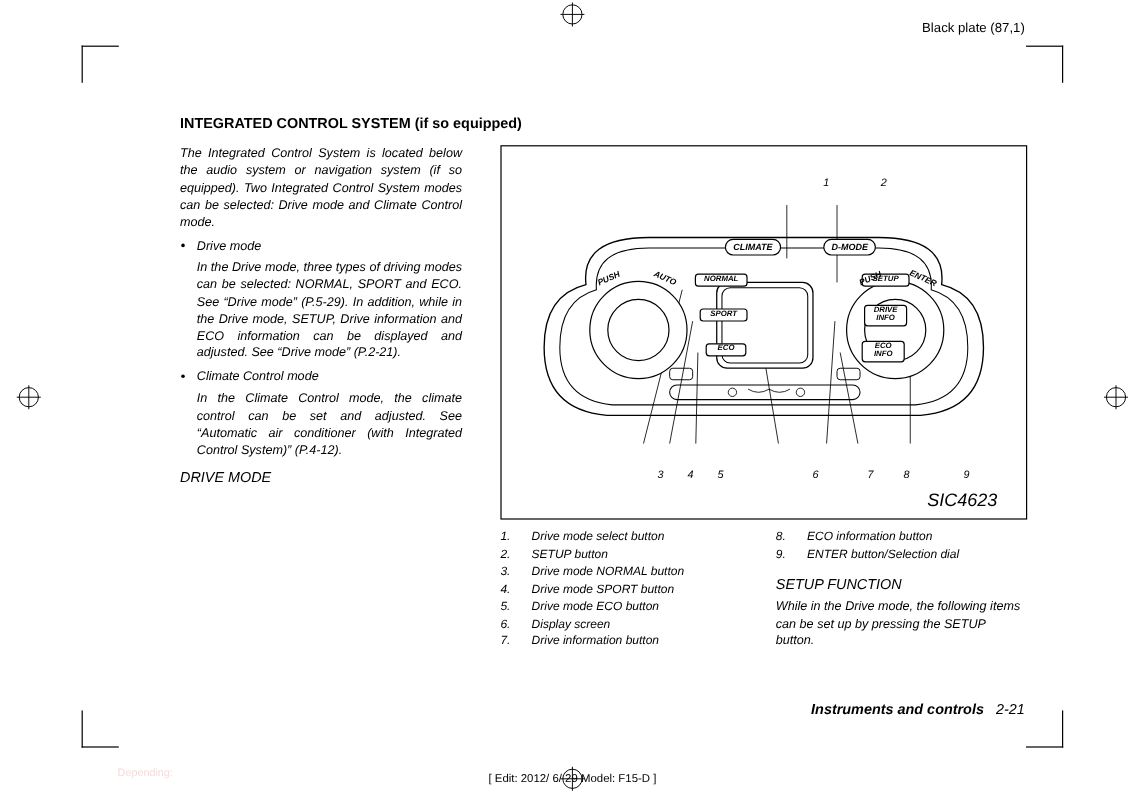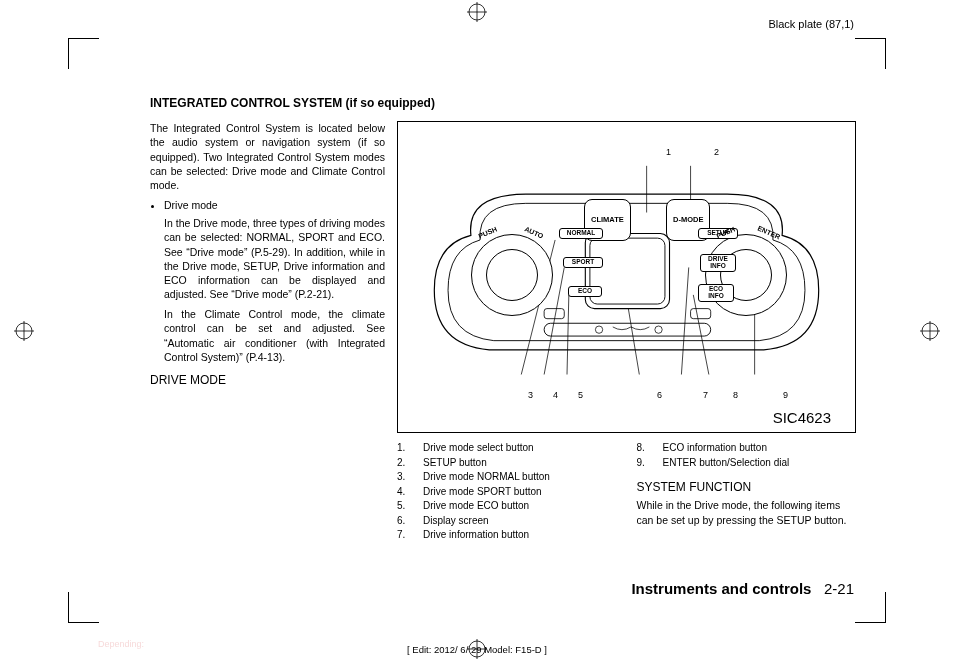--- a/index.html
+++ b/index.html
@@ -52,21 +52,22 @@
     line-height: 1.35;
     margin-left: 32px;
   }
   .heading {
     font-weight: bold;
     font-size: 12px;
     margin-bottom: 10px;
   }
   .columns {
     display: flex;
-    gap: 12px;
+    gap: 32px;
+    font-style: italic;
   }
   .col-left {
     width: 235px;
     text-align: justify;
   }
   .col-right {
     flex: 1;
   }
   .para { margin-bottom: 6px; }
   ul.bullets { margin: 4px 0 4px 0; padding-left: 14px; }
@@ -90,21 +91,22 @@
     gap: 22px;
     margin-top: 4px;
   }
   .below-left, .below-right { flex: 1; font-size: 10px; }
   .num-item { display: flex; gap: 14px; margin-bottom: 1px; }
   .num-item .n { width: 12px; }
   .footer-line {
     position: absolute;
     right: 0;
     bottom: 12px;
-    font-size: 15px;
+    font-size: 12px;
+    font-style: italic;
   }
   .footer-line b { font-weight: bold; }
   .edit-line {
     position: absolute;
     bottom: 6px;
     left: 50%;
     transform: translateX(-50%);
     font-size: 9.5px;
     color: #000;
   }
@@ -122,21 +124,21 @@
   }
   .dash-label {
     position: absolute;
     font-size: 7px;
     font-weight: bold;
     text-align: center;
   }
   .pill {
     border: 1.3px solid #000;
     border-radius: 8px;
-    padding: 15px 6px;
+    padding: 1px 6px;
     font-size: 7.5px;
     font-weight: bold;
     position: absolute;
     background: #fff;
   }
   .btn {
     position: absolute;
     border: 1.2px solid #000;
     border-radius: 3px;
     font-size: 6.5px;
@@ -191,21 +193,24 @@
 <div class="content">
   <div class="heading">INTEGRATED CONTROL SYSTEM (if so equipped)</div>
 
   <div class="columns">
     <div class="col-left">
       <div class="para">The Integrated Control System is located below the audio system or navigation system (if so equipped). Two Integrated Control System modes can be selected: Drive mode and Climate Control mode.</div>
       <ul class="bullets">
         <li>Drive mode</li>
       </ul>
       <div class="indent">In the Drive mode, three types of driving modes can be selected: NORMAL, SPORT and ECO. See “Drive mode” (P.5-29). In addition, while in the Drive mode, SETUP, Drive information and ECO information can be displayed and adjusted. See “Drive mode” (P.2-21).</div>
-      <div class="indent">In the Climate Control mode, the climate control can be set and adjusted. See “Automatic air conditioner (with Integrated Control System)” (P.4-13).</div>
+      <ul class="bullets">
+        <li>Climate Control mode</li>
+      </ul>
+      <div class="indent">In the Climate Control mode, the climate control can be set and adjusted. See “Automatic air conditioner (with Integrated Control System)” (P.4-12).</div>
       <div class="subhead">DRIVE MODE</div>
     </div>
 
     <div class="col-right">
       <div class="diagram-box">
         <div class="dash">
           
           <svg width="100%" height="100%" viewBox="0 0 460 240">
             <path d="M 60 80 Q 55 35 120 35 L 340 35 Q 405 35 400 80 Q 440 90 440 140 Q 440 200 380 205 L 80 205 Q 20 200 20 140 Q 20 90 60 80 Z" fill="none" stroke="#000" stroke-width="1.3"></path>
             <path d="M 70 85 Q 67 45 120 45 L 340 45 Q 393 45 390 85 Q 425 95 425 140 Q 425 190 375 195 L 85 195 Q 35 190 35 140 Q 35 95 70 85 Z" fill="none" stroke="#000" stroke-width="1"></path>
@@ -309,21 +314,21 @@
         </div>
         <div class="below-right">
           <div class="num-item">
               <span class="n">8.</span>
               <span>ECO information button</span>
             </div>
           <div class="num-item">
               <span class="n">9.</span>
               <span>ENTER button/Selection dial</span>
             </div>
-          <div class="subhead" style="font-size:12px; margin-top:10px;">SYSTEM FUNCTION</div>
+          <div class="subhead" style="font-size:12px; margin-top:10px;">SETUP FUNCTION</div>
           <div class="para" style="font-size:10.5px;">While in the Drive mode, the following items can be set up by pressing the SETUP button.</div>
         </div>
       </div>
     </div>
   </div>
 
   <div class="footer-line">
     <b>Instruments and controls</b>&nbsp;&nbsp;&nbsp;<span>2-21</span>
   </div>
 </div>

